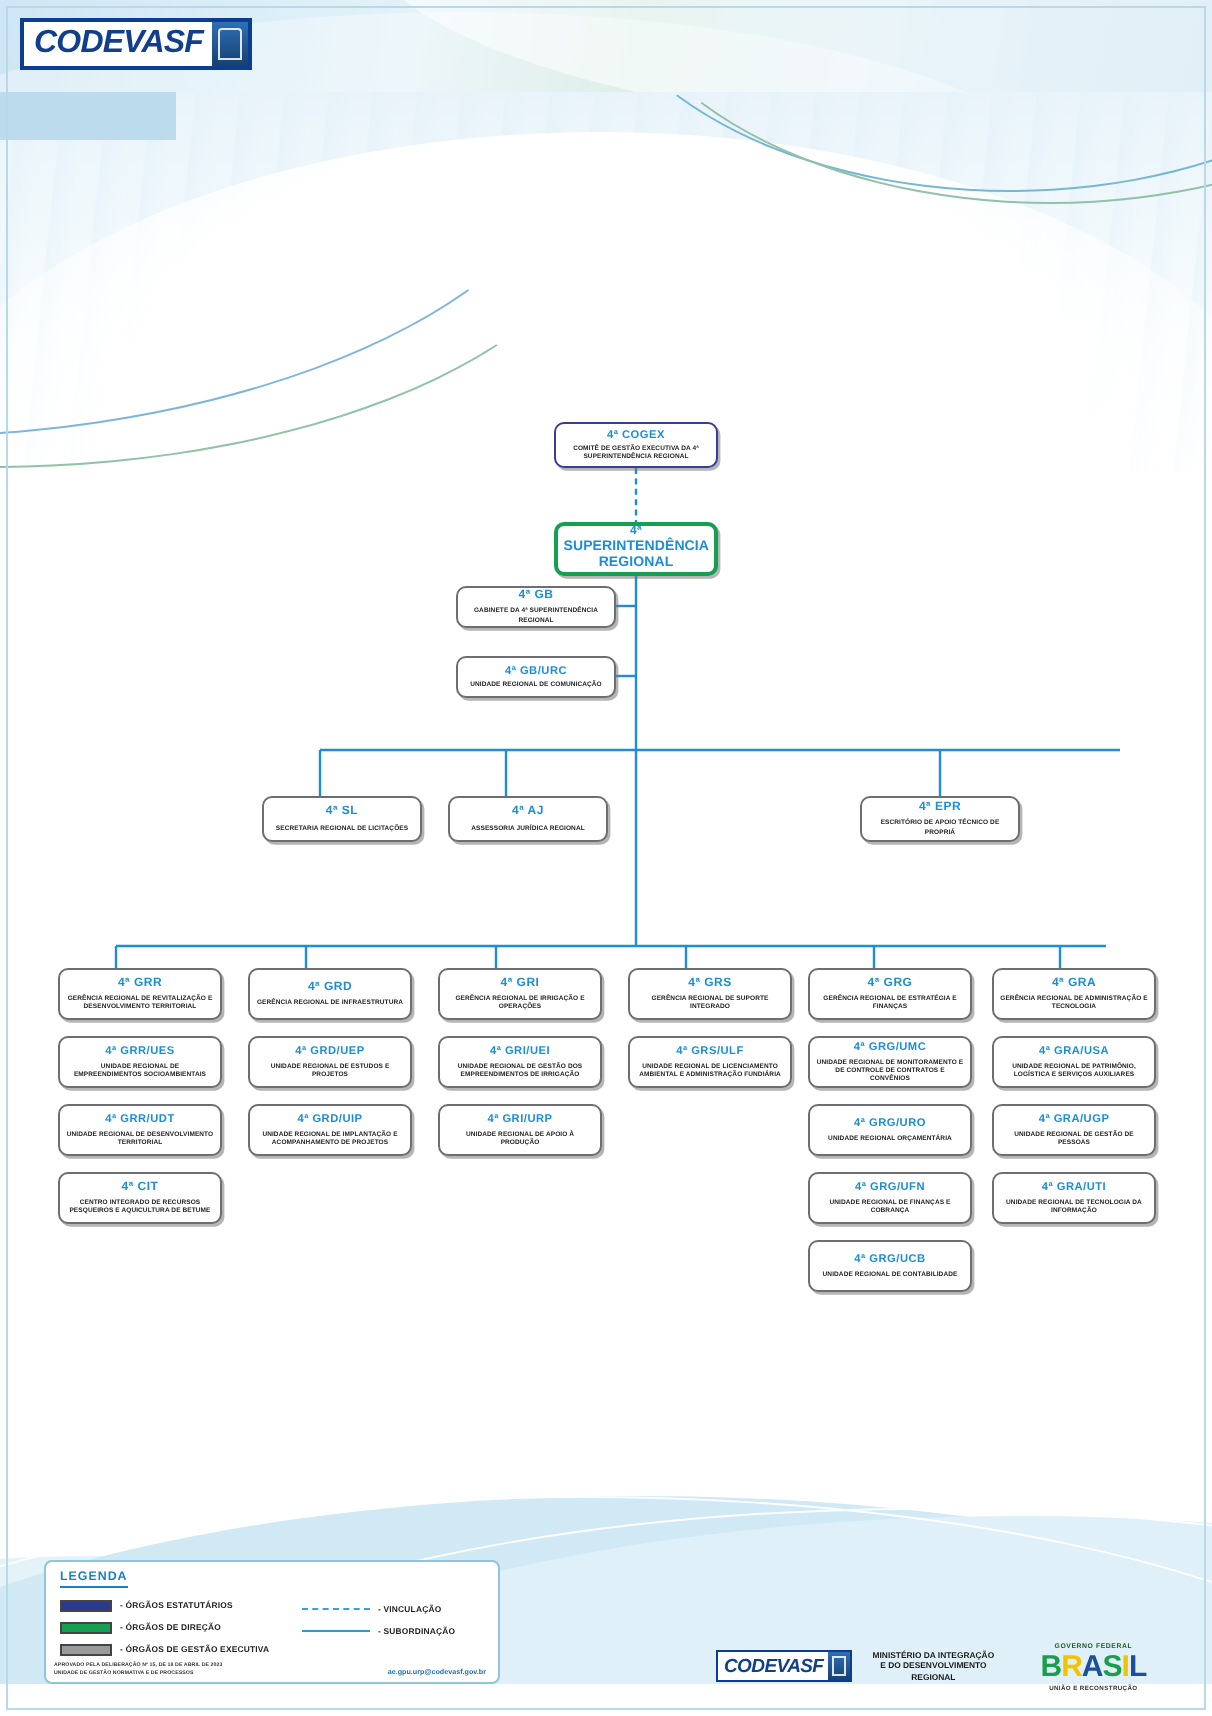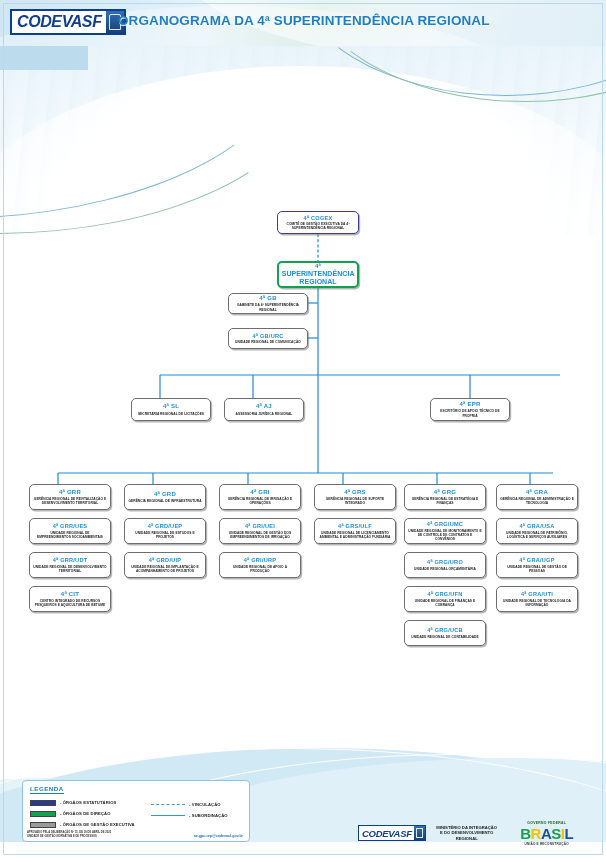--- a/index.html
+++ b/index.html
@@ -460,21 +460,20 @@
   </div>
   <div class="footer-white"></div>
 
   <div class="header">
     <div class="header-swoosh"></div>
     <div class="header-swoosh2"></div>
     <div class="logo-box">
       <div class="fwwrap logo-word">CODEVASF</div>
       <div class="logo-mark"></div>
     </div>
-    <div class="header-title">ORGANOGRAMA DA 4ª SUPERINTENDÊNCIA REGIONAL</div>
   </div>
 
   <svg id="lines" width="606" height="858">
 
     <line x1="318" y1="234" x2="318" y2="261" stroke="#1b8ed6" stroke-width="1.2" stroke-dasharray="3,2.2"></line>
 
     <line x1="318" y1="288" x2="318" y2="473" stroke="#1b8ed6" stroke-width="1.2"></line>
 
     <line x1="308" y1="303" x2="318" y2="303" stroke="#1b8ed6" stroke-width="1.2"></line>
     <line x1="308" y1="338" x2="318" y2="338" stroke="#1b8ed6" stroke-width="1.2"></line>

